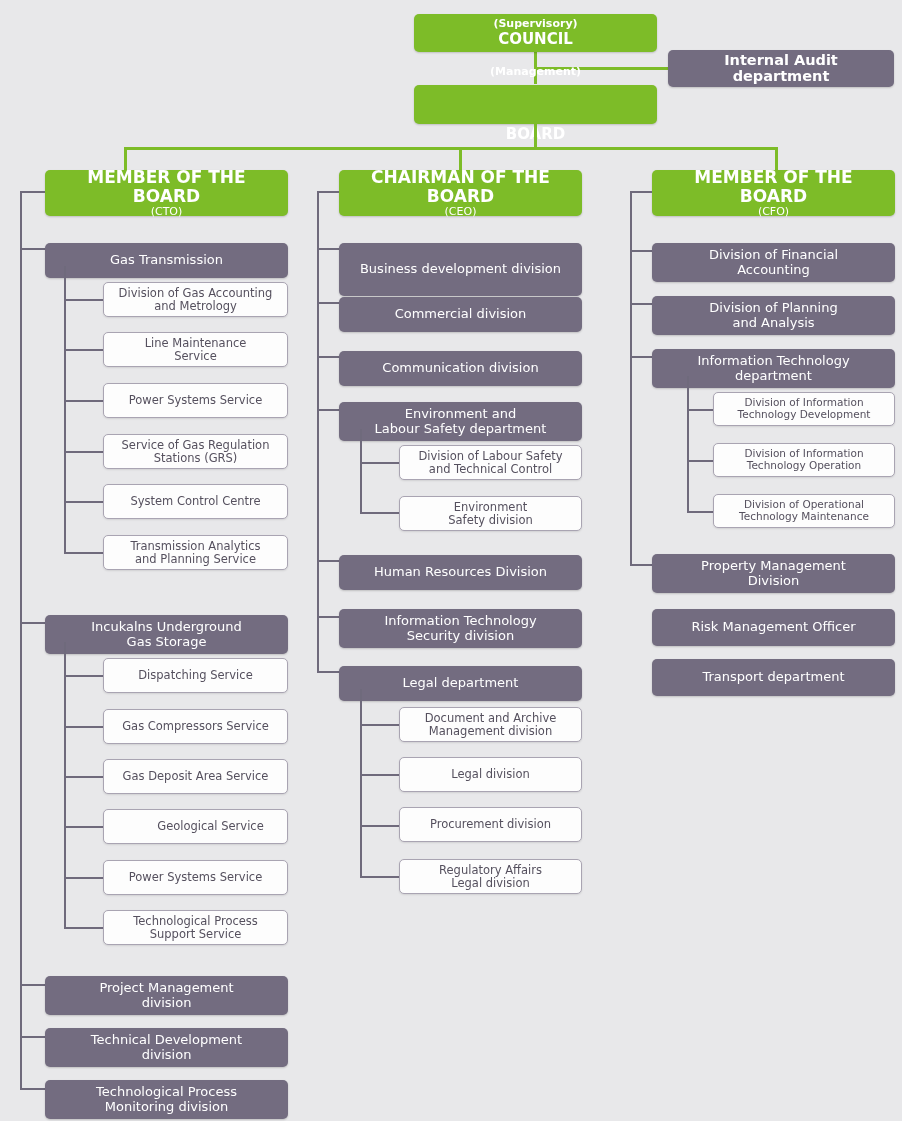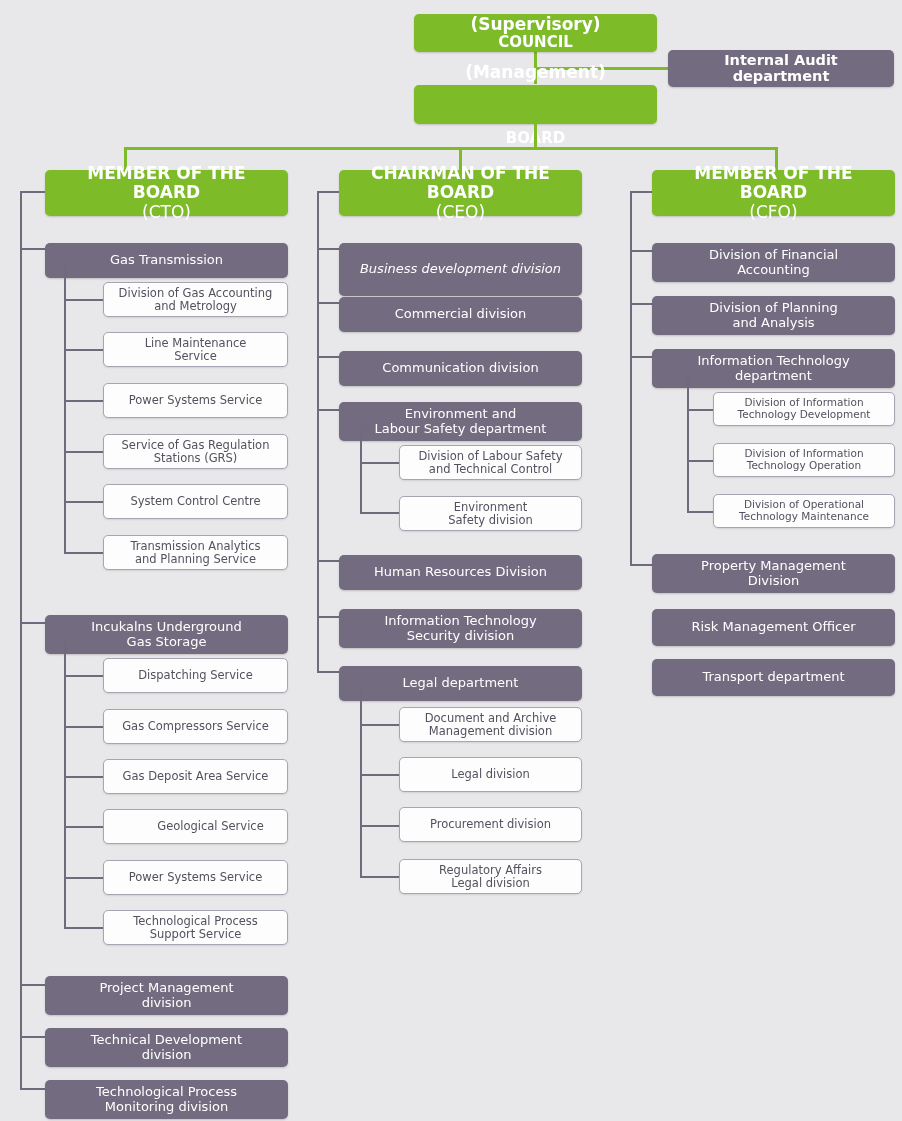--- a/index.html
+++ b/index.html
@@ -54,21 +54,21 @@
     background: #fdfdfd;
     color: #55505e;
     border: 1px solid #a9a4b2;
     box-shadow: 0 1px 2px rgba(0,0,0,.10);
   }
 
   .t-small   { font-size: 11.5px; }
   .t-tiny    { font-size: 10.5px; }
   .t-med     { font-size: 13px; margin-top: 12px; }
   .t-big     { font-size: 15px; font-weight: bold; }
-  .t-sub     { font-size: 17px; }
+  .t-sub     { font-size: 11px; }
   .t-hdr     { font-size: 17px; font-weight: bold; }
   .t-audit   { font-size: 14.5px; font-weight: bold; line-height: 1.05; }
 
   .lbl { display: block; }
 </style>
 </head>
 <body>
 
 <div id="chart">
 
@@ -196,21 +196,21 @@
 
   <div class="box green" style="left:339px; top:170px; width:243px; height:46px;">
     <span class="lbl t-hdr">CHAIRMAN OF THE BOARD</span>
     <span class="lbl t-sub">(CEO)</span>
   </div>
 
   <div class="ln" style="left:317px; top:191px; width:2px; height:482px;"></div>
   <div class="ln" style="left:317px; top:191px; width:22px; height:2px;"></div>
 
   <div class="ln" style="left:317px; top:248px; width:22px; height:2px;"></div>
-  <div class="box purple t-med" style="left:339px; top:231px; width:243px; height:53px;font-style:italic;">
+  <div class="box purple t-med" style="left:339px; top:231px; width:243px; height:53px;">
       <span class="lbl">Business development division</span>
     </div>
 
   <div class="ln" style="left:317px; top:302px; width:22px; height:2px;"></div>
   <div class="box purple t-med" style="left:339px; top:285px; width:243px; height:35px;">
       <span class="lbl">Commercial division</span>
     </div>
 
   <div class="ln" style="left:317px; top:356px; width:22px; height:2px;"></div>
   <div class="box purple t-med" style="left:339px; top:339px; width:243px; height:35px;">

